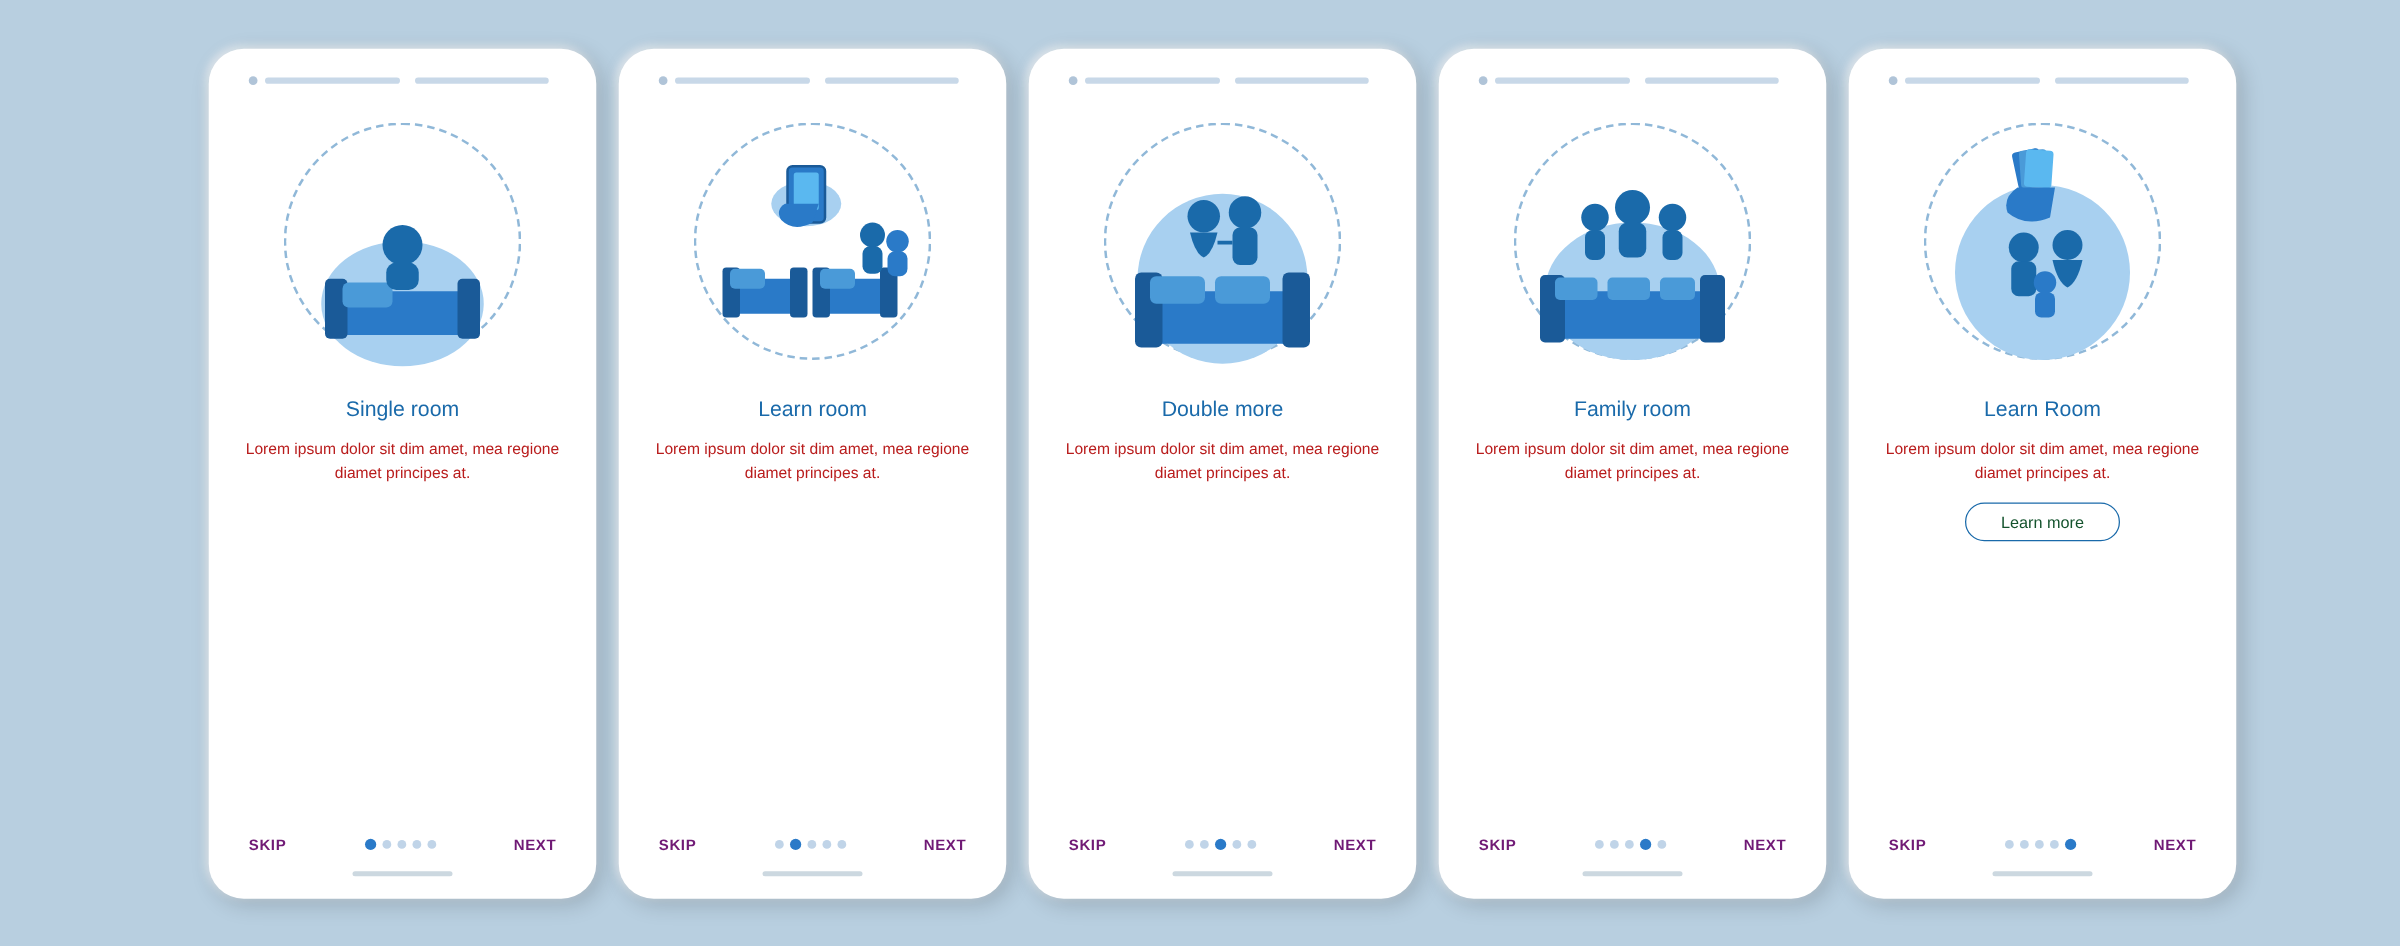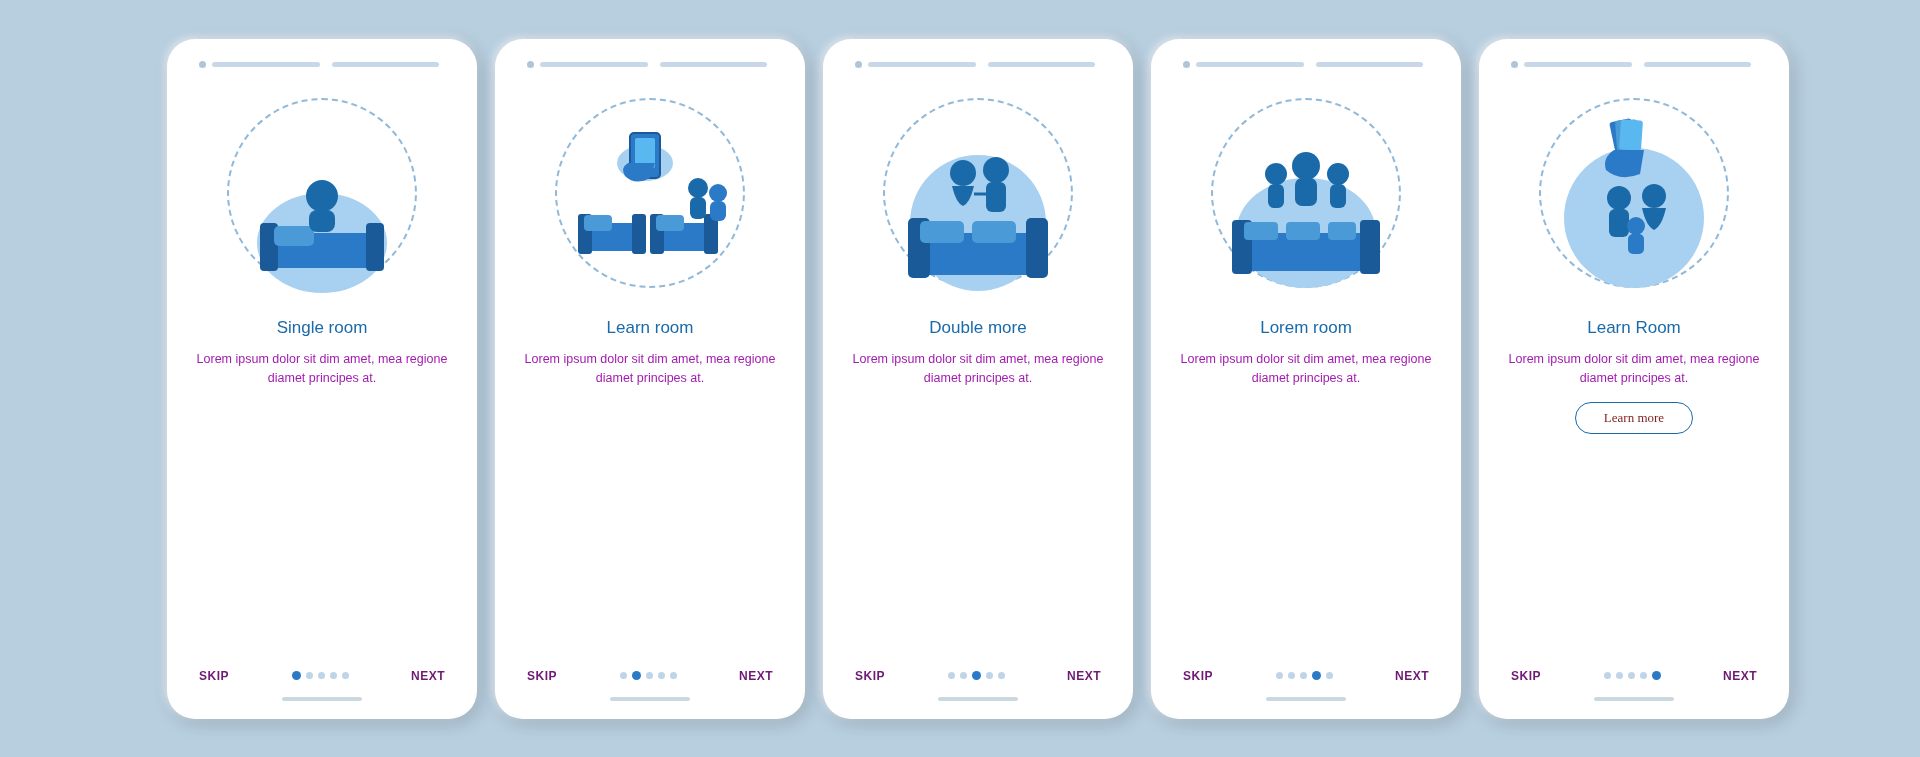--- a/index.html
+++ b/index.html
@@ -109,38 +109,37 @@
     .card-title {
       font-size: 17px;
       font-weight: 500;
       color: #1a6aaa;
       text-align: center;
       margin-bottom: 12px;
     }
 
     .card-description {
       font-size: 12.5px;
-      color: #a21caf;
+      color: #b91c1c;
       text-align: center;
       line-height: 1.55;
       margin-bottom: 14px;
       padding: 0 5px;
     }
 
     
     .learn-more-btn {
       border: 1.5px solid #1a6aaa;
       border-radius: 20px;
       padding: 7px 28px;
       background: white;
-      color: #7f1d1d;
+      color: #14532d;
       font-size: 13px;
       cursor: pointer;
       margin-bottom: 10px;
-      font-family: Liberation Serif, serif;
     }
 
     
     .nav-area {
       width: 100%;
       display: flex;
       align-items: center;
       justify-content: space-between;
       padding: 0 10px;
       margin-top: auto;
@@ -333,21 +332,21 @@
         <circle cx="80" cy="96" r="11" fill="#1a6aaa"></circle>
         <rect x="72" y="106" width="16" height="24" rx="6" fill="#1a6aaa"></rect>
 
         <circle cx="110" cy="88" r="14" fill="#1a6aaa"></circle>
         <rect x="99" y="100" width="22" height="28" rx="7" fill="#1a6aaa"></rect>
 
         <circle cx="142" cy="96" r="11" fill="#1a6aaa"></circle>
         <rect x="134" y="106" width="16" height="24" rx="6" fill="#1a6aaa"></rect>
       </svg>
     </div>
-    <div class="card-title">Lorem room</div>
+    <div class="card-title">Family room</div>
     <div class="card-description">Lorem ipsum dolor sit dim amet, mea regione diamet principes at.</div>
     <div class="nav-area">
       <span class="nav-skip">SKIP</span>
       <div class="dots-row">
         <div class="dot"></div>
         <div class="dot"></div>
         <div class="dot"></div>
         <div class="dot active"></div>
         <div class="dot"></div>
       </div>

